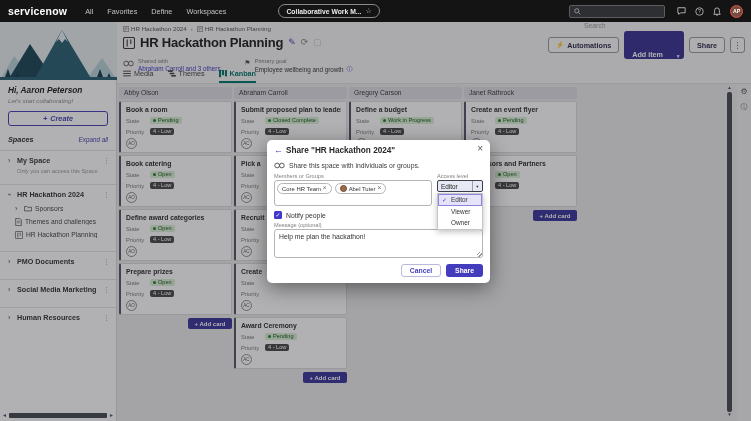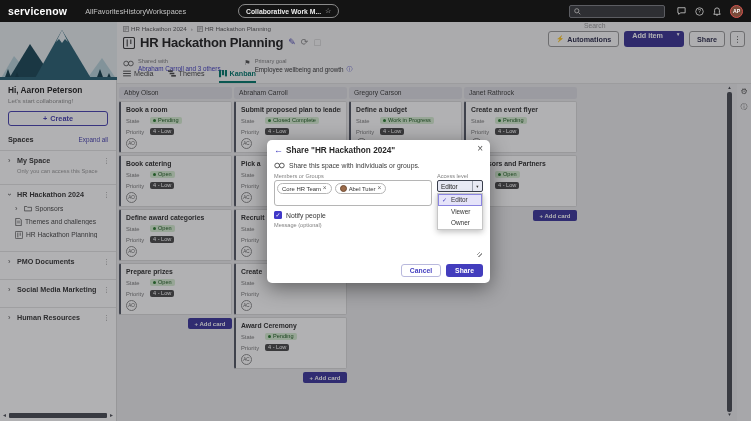--- a/index.html
+++ b/index.html
@@ -4,21 +4,21 @@
 <style>
   * { margin:0; padding:0; box-sizing:border-box; }
   html,body { width:751px; height:421px; overflow:hidden; }
   body { font-family:"Liberation Sans", sans-serif; }
   #screen { position:relative; width:751px; height:421px; background:#000000; overflow:hidden; }
 
   
   .topbar { position:absolute; left:0; top:0; width:751px; height:22px; background:#141414;
             display:flex; align-items:center; z-index:10; }
   .logo { margin-left:8px; font-size:10.5px; font-weight:bold; color:#ffffff; letter-spacing:.2px; }
-  .topnav { display:flex; margin-left:18px; }
+  .topnav { display:flex; gap:14px; margin-left:18px; }
   .topnav span { font-size:7.3px; color:#c3c3c3; cursor:default; }
   .pill { margin-left:52px; height:14px; border:1px solid #8a8a8a; border-radius:8px;
           display:flex; align-items:center; gap:4px; padding:0 7px; color:#ececec;
           font-size:6.8px; font-weight:bold; }
   .pill .star { font-size:7px; color:#cfcfcf; font-weight:normal; }
   .tspacer { flex:1; }
   .search { width:96px; height:13px; background:#2e2f33; border:1px solid #5c5d62; border-radius:2px;
             display:flex; align-items:center; padding:0 4px; gap:3px; }
   .search input { flex:1; min-width:0; background:transparent; border:0; outline:none; color:#cfcfcf; font-size:6.8px;
                   font-family:"Liberation Sans", sans-serif;margin-top:28px; }
@@ -26,21 +26,21 @@
   .topicons { display:flex; align-items:center; gap:9px; margin-left:12px; margin-right:9px; }
   .topicons .ticon { color:#c0c0c0; font-size:8px; line-height:1; display:flex; align-items:center; }
   .tavatar { width:13px; height:13px; border-radius:50%; background:#7a4b3a; border:1.5px solid #d9534f;
              color:#fff; font-size:5.2px; font-weight:bold; display:flex; align-items:center; justify-content:center;
              margin-right:8px; }
 
   
   .sidebar { position:absolute; left:0; top:22px; width:117px; height:399px; background:#ffffff;
              border-right:1px solid #d8d8d8; }
   .banner { width:117px; height:58px; display:block; }
-  .sb-pad { padding:0 8px; }
+  .sb-pad { padding:0 8px;font-style:italic; }
   .greet { margin-top:5px; font-size:8.3px; font-weight:bold; color:#262626; }
   .tagline { margin-top:2px; font-size:6.2px; color:#8f8f8f; }
   .create-btn { margin-top:7px; height:15px; border:1px solid #4b45b2; border-radius:3px; background:#fff;
                 color:#4b45b2; font-size:7.3px; font-weight:bold; display:flex; align-items:center; justify-content:center; gap:3px; }
   .spaces-row { margin-top:9px; display:flex; align-items:center; justify-content:space-between; }
   .spaces-label { font-size:7.3px; font-weight:bold; color:#333; }
   .expand-all { font-size:6.3px; color:#4b45b2; }
   .sb-group { border-top:1px solid #e4e4e4; margin-top:6px; padding-top:2px; }
   .sb-row { height:15px; display:flex; align-items:center; padding:0 6px 0 8px; }
   .sb-chev { width:9px; font-size:7.5px; color:#555; }
@@ -68,21 +68,21 @@
   .meta-row { position:absolute; left:6px; top:36px; display:flex; gap:22px; }
   .meta-group { display:flex; align-items:flex-start; gap:4px; }
   .meta-stack .mlabel { font-size:5.7px; color:#7d7d7d; }
   .meta-stack .mvalue { font-size:6.3px; margin-top:1px; }
   .mlink { color:#4540c0; }
   .mplain { color:#3a3a3a; display:flex; align-items:center; gap:3px; }
   .info-glyph { font-size:6px; color:#4540c0; }
   .hdr-btns { position:absolute; right:6px; top:9px; display:flex; gap:5px; align-items:center; }
   .btn-outline { height:16px; border:1px solid #9b9b9b; border-radius:3px; background:rgba(255,255,255,.5);
                  display:flex; align-items:center; gap:3px; padding:0 7px; font-size:7.2px; font-weight:bold; color:#31314f; }
-  .btn-split { height:16px; background:#3e3796; border-radius:3px; display:flex; align-items:flex-start; color:#fff; }
+  .btn-split { height:28px; background:#3e3796; border-radius:3px; display:flex; align-items:flex-end; color:#fff; }
   .btn-split .bmain { display:flex; align-items:center; padding:0 8px; font-size:7.2px; font-weight:bold; }
   .btn-split .bdiv { width:1px; background:rgba(255,255,255,.35); }
   .btn-split .bcaret { width:12px; display:flex; align-items:center; justify-content:center; font-size:5.5px; }
   .btn-kebab { width:15px; height:16px; border:1px solid #9b9b9b; border-radius:3px; display:flex; align-items:center;
                justify-content:center; font-size:8px; color:#444; background:rgba(255,255,255,.5); }
   .tabs { position:absolute; left:6px; bottom:0; display:flex; gap:14px; }
   .tab { height:17px; display:flex; align-items:center; gap:3px; font-size:7.2px; color:#464646;
          border-bottom:2px solid transparent; }
   .tab.active { color:#067a6e; font-weight:bold; border-bottom-color:#067a6e; }
   .tab .tico { display:flex; align-items:center; }
@@ -157,21 +157,21 @@
 </head>
 <body>
 
 <div id="screen">
 
   <header class="topbar">
     <div class="logo">servicenow</div>
     <nav class="topnav" id="topnav">
         <span>All</span>
         <span>Favorites</span>
-        <span>History</span>
+        <span>Define</span>
         <span>Workspaces</span>
       </nav>
     <div class="pill">
       <span>Collaborative Work M...</span>
       <span class="star">☆</span>
     </div>
     <div class="tspacer"></div>
     <div class="search">
       <svg width="7" height="7" viewBox="0 0 10 10">
           <circle cx="4" cy="4" r="3" fill="none" stroke="#9b9b9b" stroke-width="1.3"></circle>
@@ -650,20 +650,21 @@
         <div class="opt">
           <span class="optcheck">✓</span>
           <span>Owner</span>
         </div>
       </div>
     <div class="notify-row">
       <span class="cbx">✓</span>
       <span class="notify-label">Notify people</span>
     </div>
     <div class="flabel" style="left:7px;top:82px">Message (optional)</div>
+    <textarea class="msg-area" style="">Help me plan the hackathon!</textarea>
     <span class="grip"></span>
     <div class="m-btns">
       <div class="btn-cancel">Cancel</div>
       <div class="btn-share">Share</div>
     </div>
   </div>
 
 </div>
 
 </body></html>

